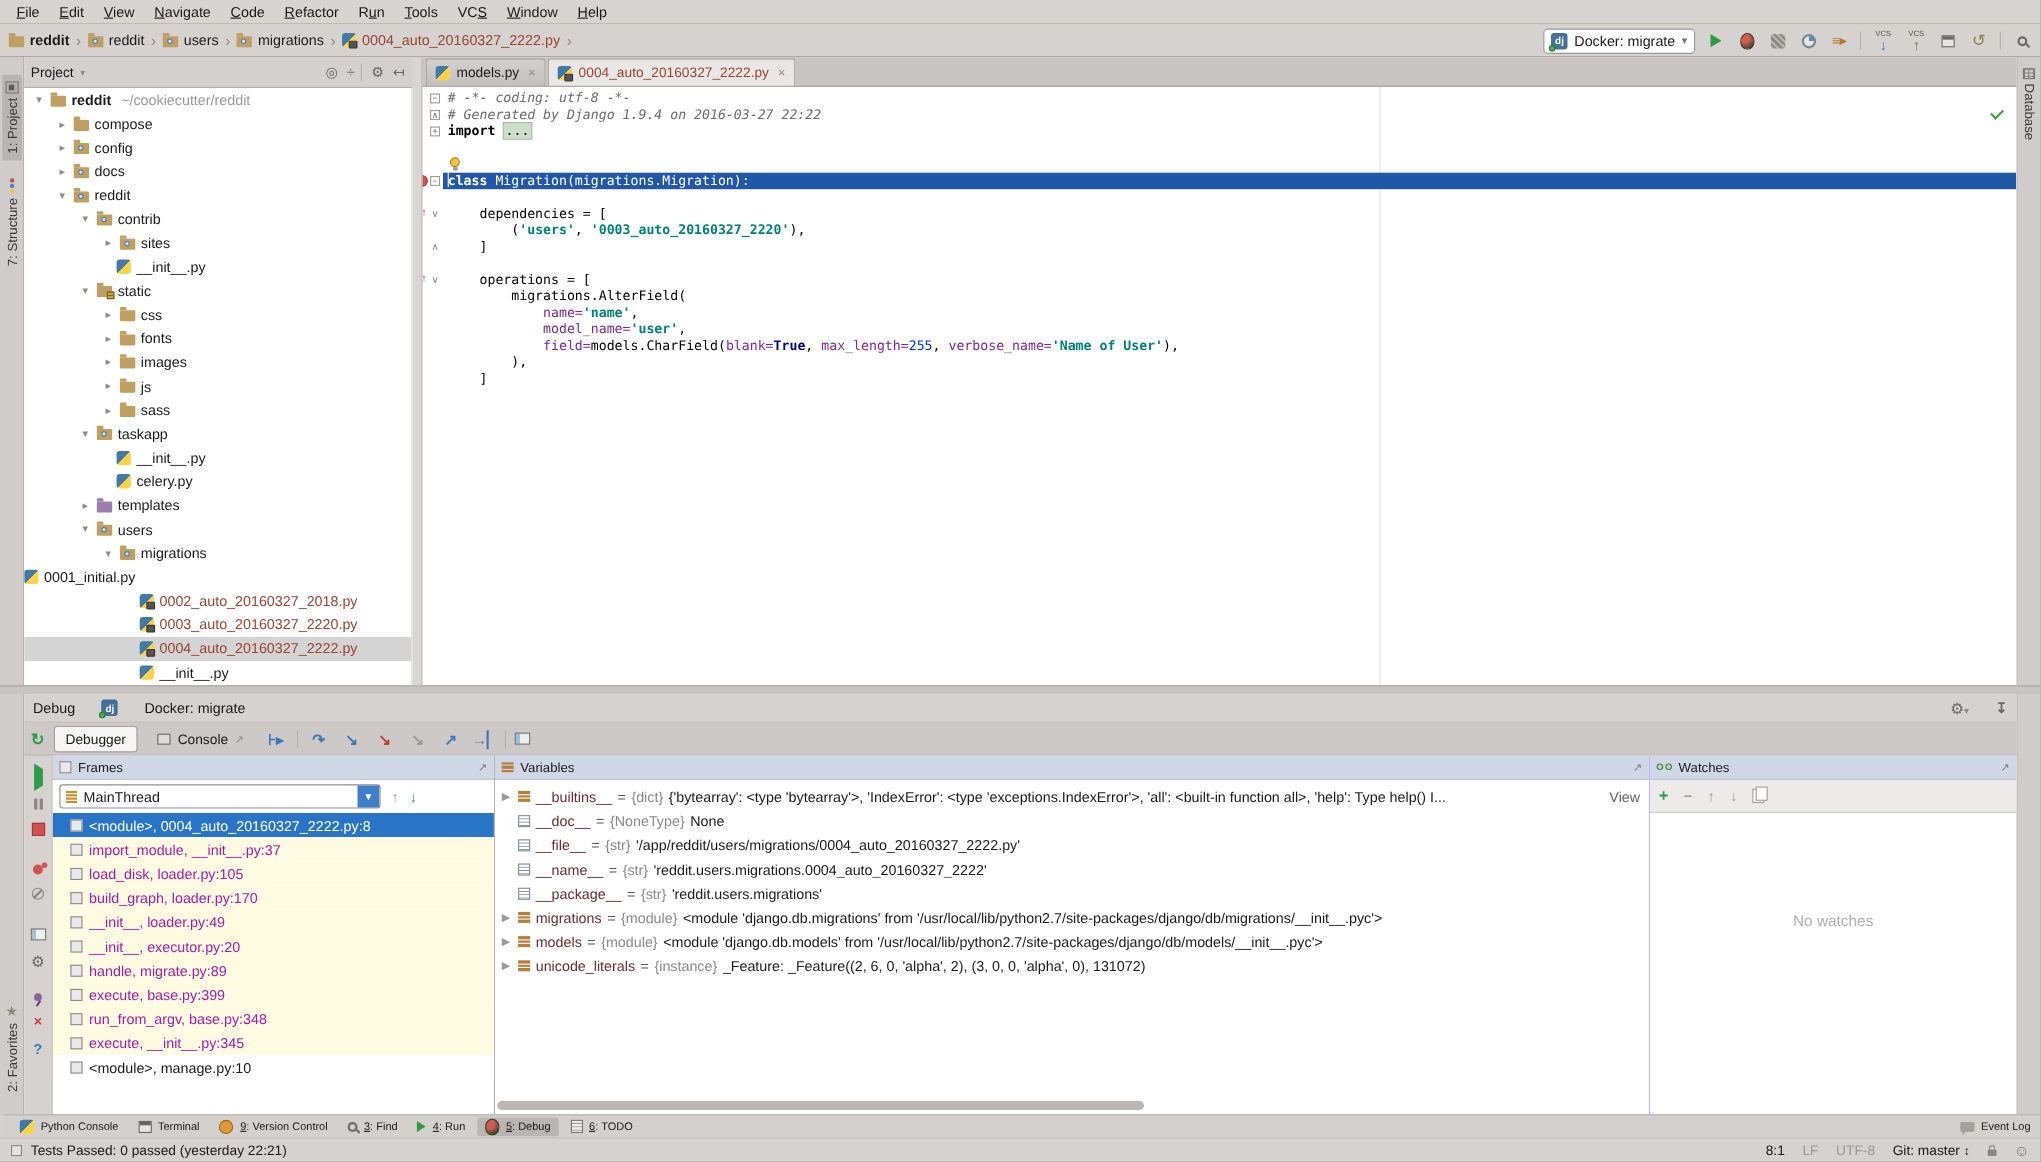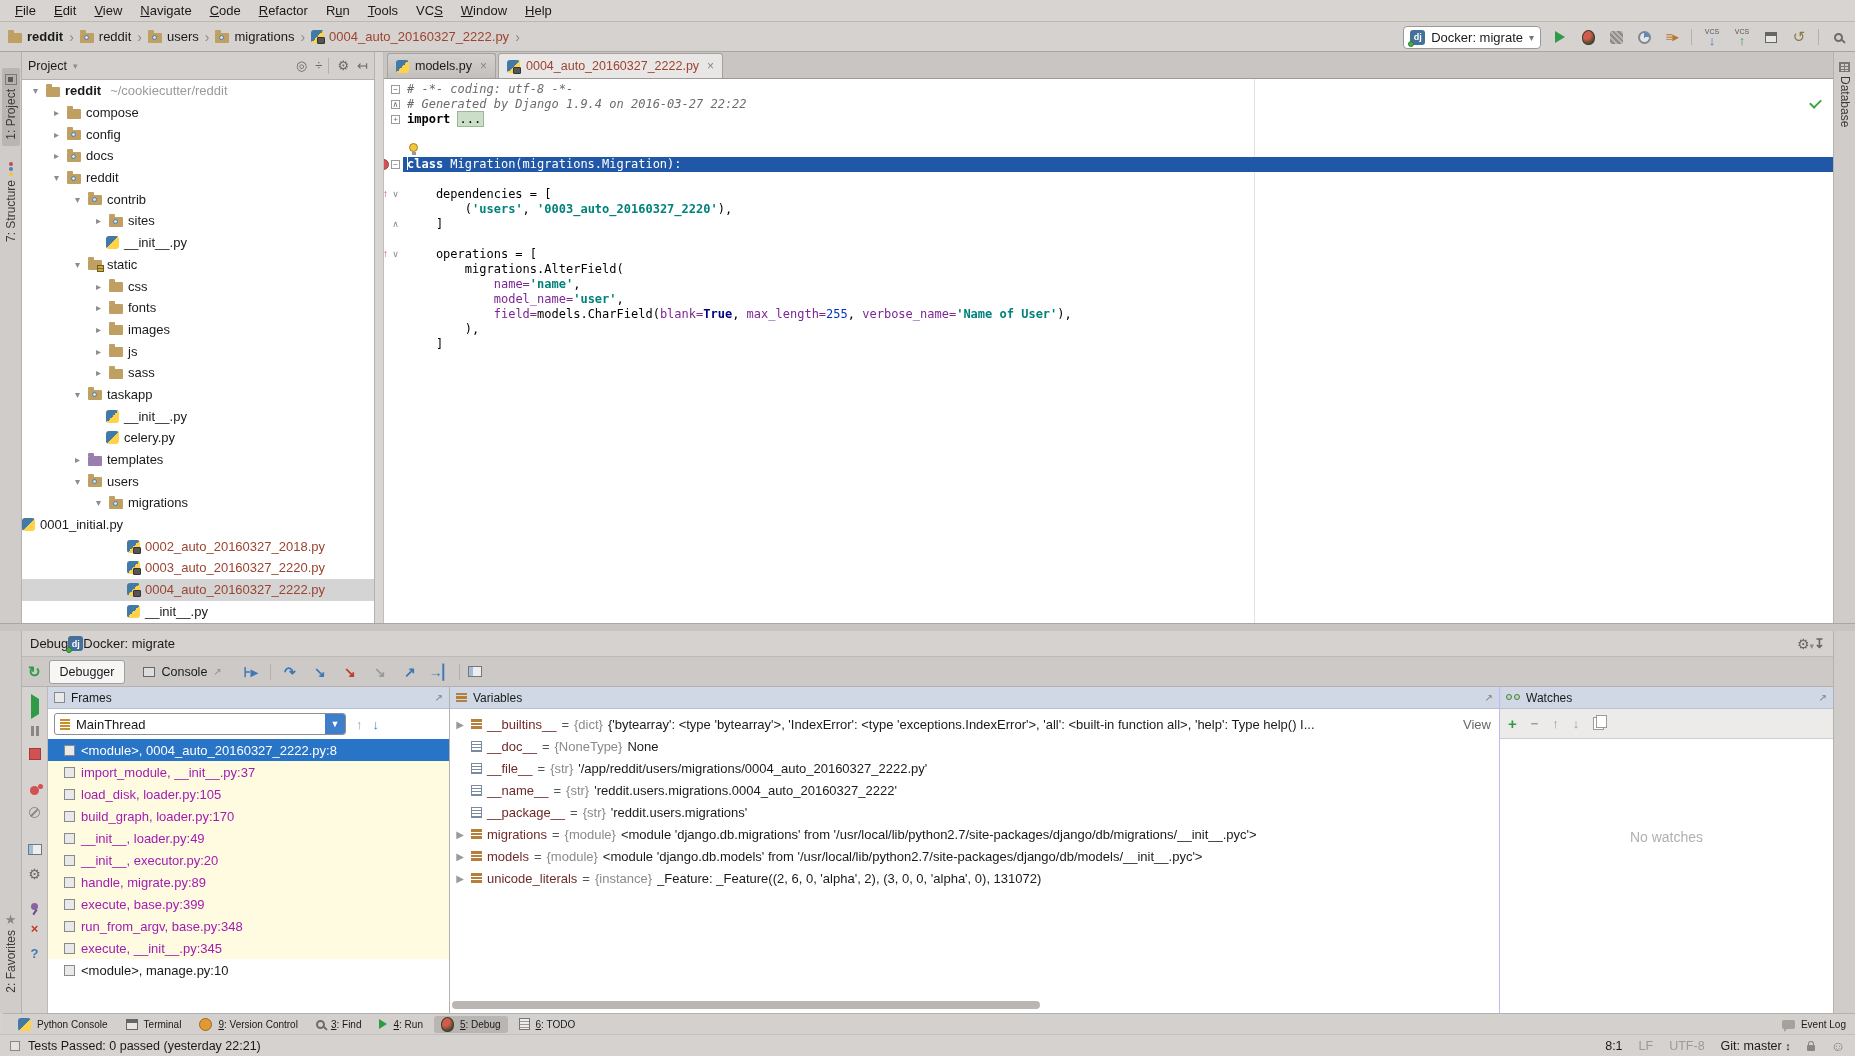--- a/index.html
+++ b/index.html
@@ -119,21 +119,21 @@
   .g-oi{position:absolute;left:1px;top:1px;font-size:10px;line-height:12px;}
   .g-oi .c{display:inline-block;width:7px;height:7px;border:1.5px solid #3c78b5;border-radius:50%;box-sizing:border-box;}
   .g-oi .a{color:#c0392b;font-weight:bold;font-size:10px;}
   .g-bulb{position:absolute;left:34px;top:1px;width:9px;height:9px;background:#f2c53e;border:1px solid #a8801c;border-radius:50%;box-sizing:border-box;}
   .g-bulb::after{content:'';position:absolute;left:2px;bottom:-4px;width:4px;height:3px;background:#999;}
   #editor-check{position:absolute;right:12px;top:20px;}
   
   #debug-strip{position:absolute;left:0;top:623px;width:1855px;height:8px;background:#c8c4c1;border-top:1px solid #aaa6a2;box-sizing:border-box;}
   #debug{position:absolute;left:22px;top:631px;width:1811px;height:382px;background:#fff;}
   #dbg-header{position:absolute;left:0;top:0;width:100%;height:26px;background:#d6d2cf;border-bottom:1px solid #bdb9b5;
-              display:flex;align-items:center;gap:0;padding:0 8px;box-sizing:border-box;text-align:center;}
+              display:flex;align-items:center;gap:24px;padding:0 8px;box-sizing:border-box;text-align:center;}
   .dj-ico{position:relative;width:15px;height:15px;background:#44709a;border-radius:3px;color:#fff;font-size:9px;font-weight:bold;
           display:inline-flex;align-items:center;justify-content:center;flex:none;}
   .dj-ico::after{content:'';position:absolute;left:-2px;bottom:-2px;width:6px;height:6px;border-radius:50%;background:#47b04b;border:1px solid #2e7d32;box-sizing:border-box;}
   #dbg-header .spacer{flex:1;}
   #dbg-tabs{position:absolute;left:0;top:26px;width:100%;height:30px;background:#cdc9c6;border-bottom:1px solid #b5b1ae;
             display:flex;align-items:center;gap:8px;padding:0 6px;box-sizing:border-box;}
   .dtab{display:flex;align-items:center;gap:6px;height:22px;padding:0 10px;border-radius:3px;font-size:12.5px;}
   .dtab.active{background:#f7f6f5;border:1px solid #a0a0a0;}
   .dtab .mon{width:12px;height:10px;border:1px solid #666;background:#ddd;box-sizing:border-box;}
   .stepico{font-size:14px;font-weight:bold;color:#3c78b5;width:22px;text-align:center;}

